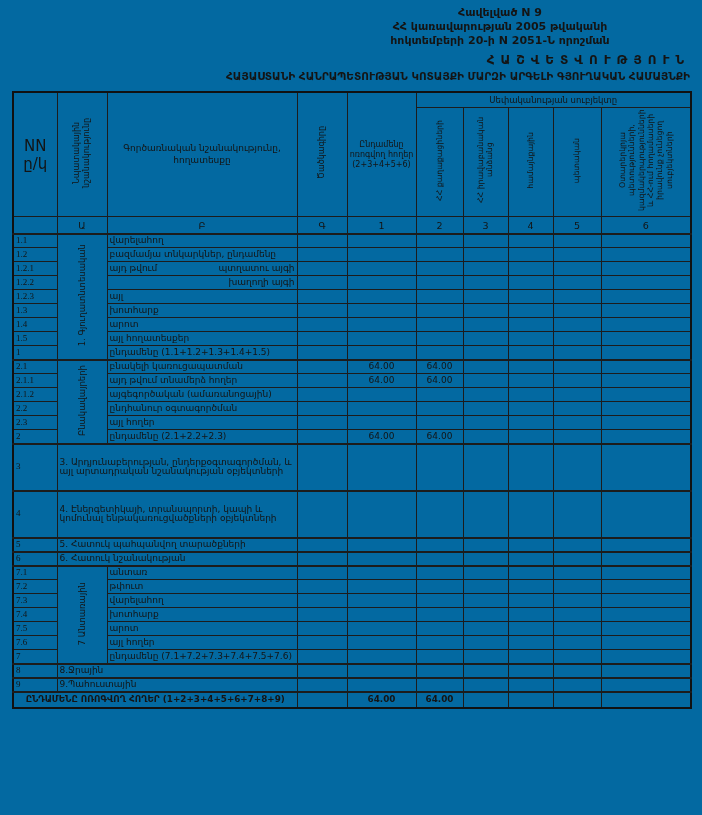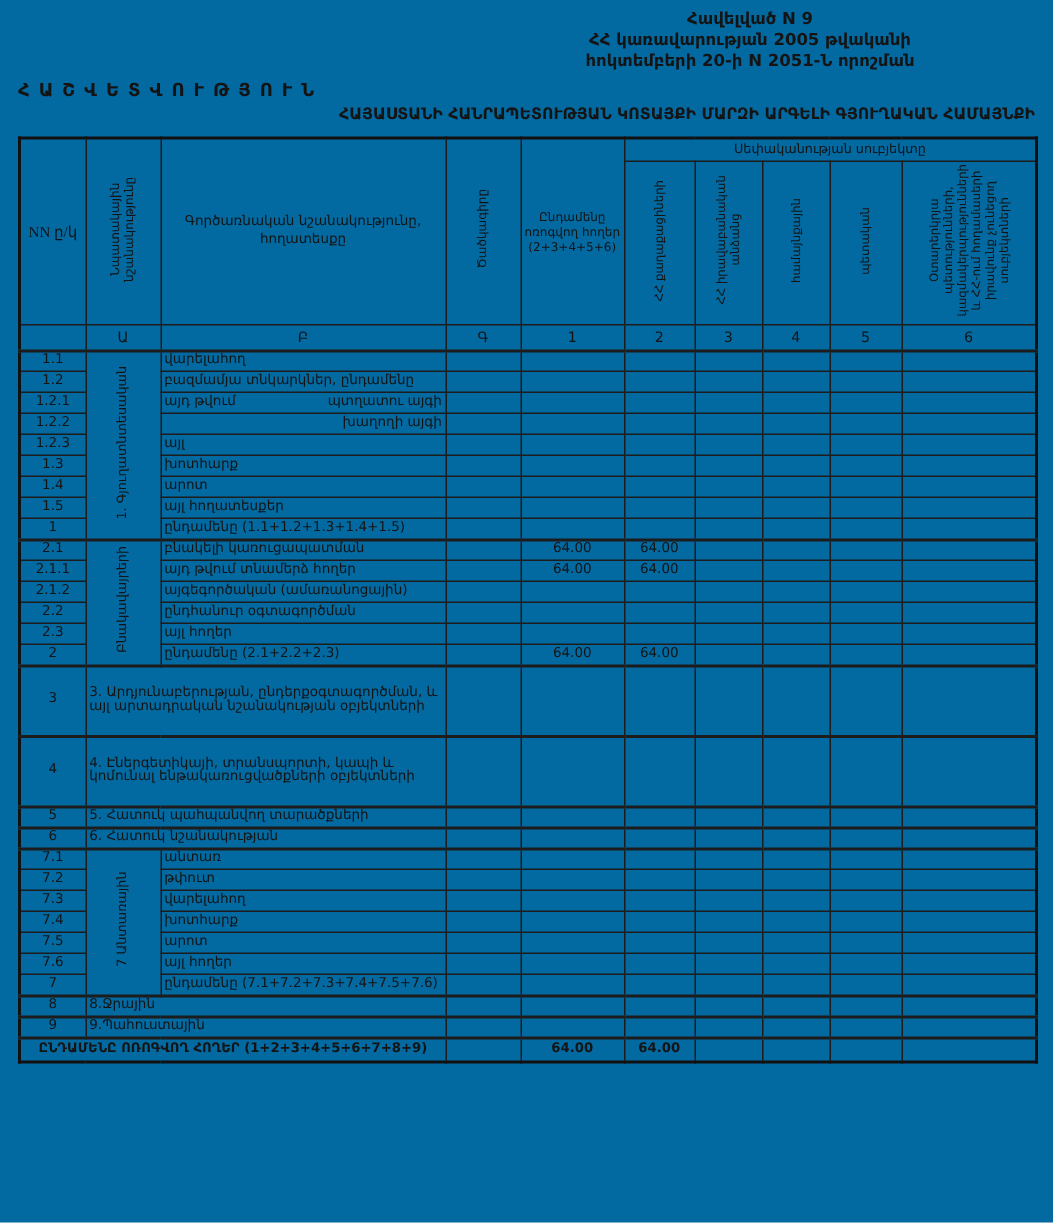--- a/index.html
+++ b/index.html
@@ -18,21 +18,21 @@
   .appendix {
     text-align: center;
     font-weight: bold;
     font-size: 11px;
     line-height: 1.25;
     margin: 2px 40px 6px auto;
     width: 300px;
   }
   
   .doc-title {
-    text-align: left;
+    text-align: right;
     font-weight: bold;
     font-size: 12px;
     letter-spacing: 6px;
     margin-top: 6px;
   }
   .doc-sub {
     text-align: right;
     font-weight: bold;
     font-size: 10.5px;
     line-height: 1.3;
@@ -47,41 +47,41 @@
     border: 2px solid #111;
   }
   table.report th, table.report td {
     border: 1px solid #1c1c1c;
     padding: 0 2px;
     overflow: hidden;
     font-weight: normal;
   }
   thead th { vertical-align: middle; text-align: center; }
   .h-group { font-size: 8.5px; font-weight: bold; height: 16px; }
-  .h-nn    { font-size: 10px; font-family: Liberation Serif, serif; }
+  .h-nn    { font-size: 15px; }
   .h-func  { font-size: 9px; line-height: 1.25; }
   .h-total { font-size: 8px; line-height: 1.25; }
   .h-own, .h-code, .h-purpose { vertical-align: middle; text-align: center; }
   .vtext {
     display: inline-block;
     writing-mode: vertical-rl;
     transform: rotate(180deg);
     font-size: 7.8px;
     line-height: 1.2;
     max-height: 104px;
     white-space: normal;
     text-align: center;
   }
   .h-purpose .vtext, .h-code .vtext { font-size: 8px; }
   .letters td { height: 17px; text-align: center; font-weight: bold; font-size: 9.5px; }
   tbody tr { height: 14px; }
   tbody tr.tall { height: 47px; }
   tbody tr.thick td { border-top-width: 2px; }
   tbody td { font-size: 9px; line-height: 1.1; vertical-align: middle; }
-  td.c-num { text-align: center; }
+  td.c-num { text-align: left; font-family: Liberation Serif, serif; }
   td.c-sect { text-align: center; }
   td.c-sect .vtext { font-size: 8.5px; max-height: 120px; }
   td.c-label { text-align: left; padding-left: 4px; }
   td.c-label .cellrow { display: flex; width: 100%; }
   td.c-label .mid { flex: 1; text-align: right; }
   td.c-val { text-align: center; }
   tr.grand { height: 16px; padding-left: 14px; }
   tr.grand td { font-weight: bold; font-size: 8.8px; white-space: nowrap; }
   tr.grand td.c-label { text-align: center; }
   

